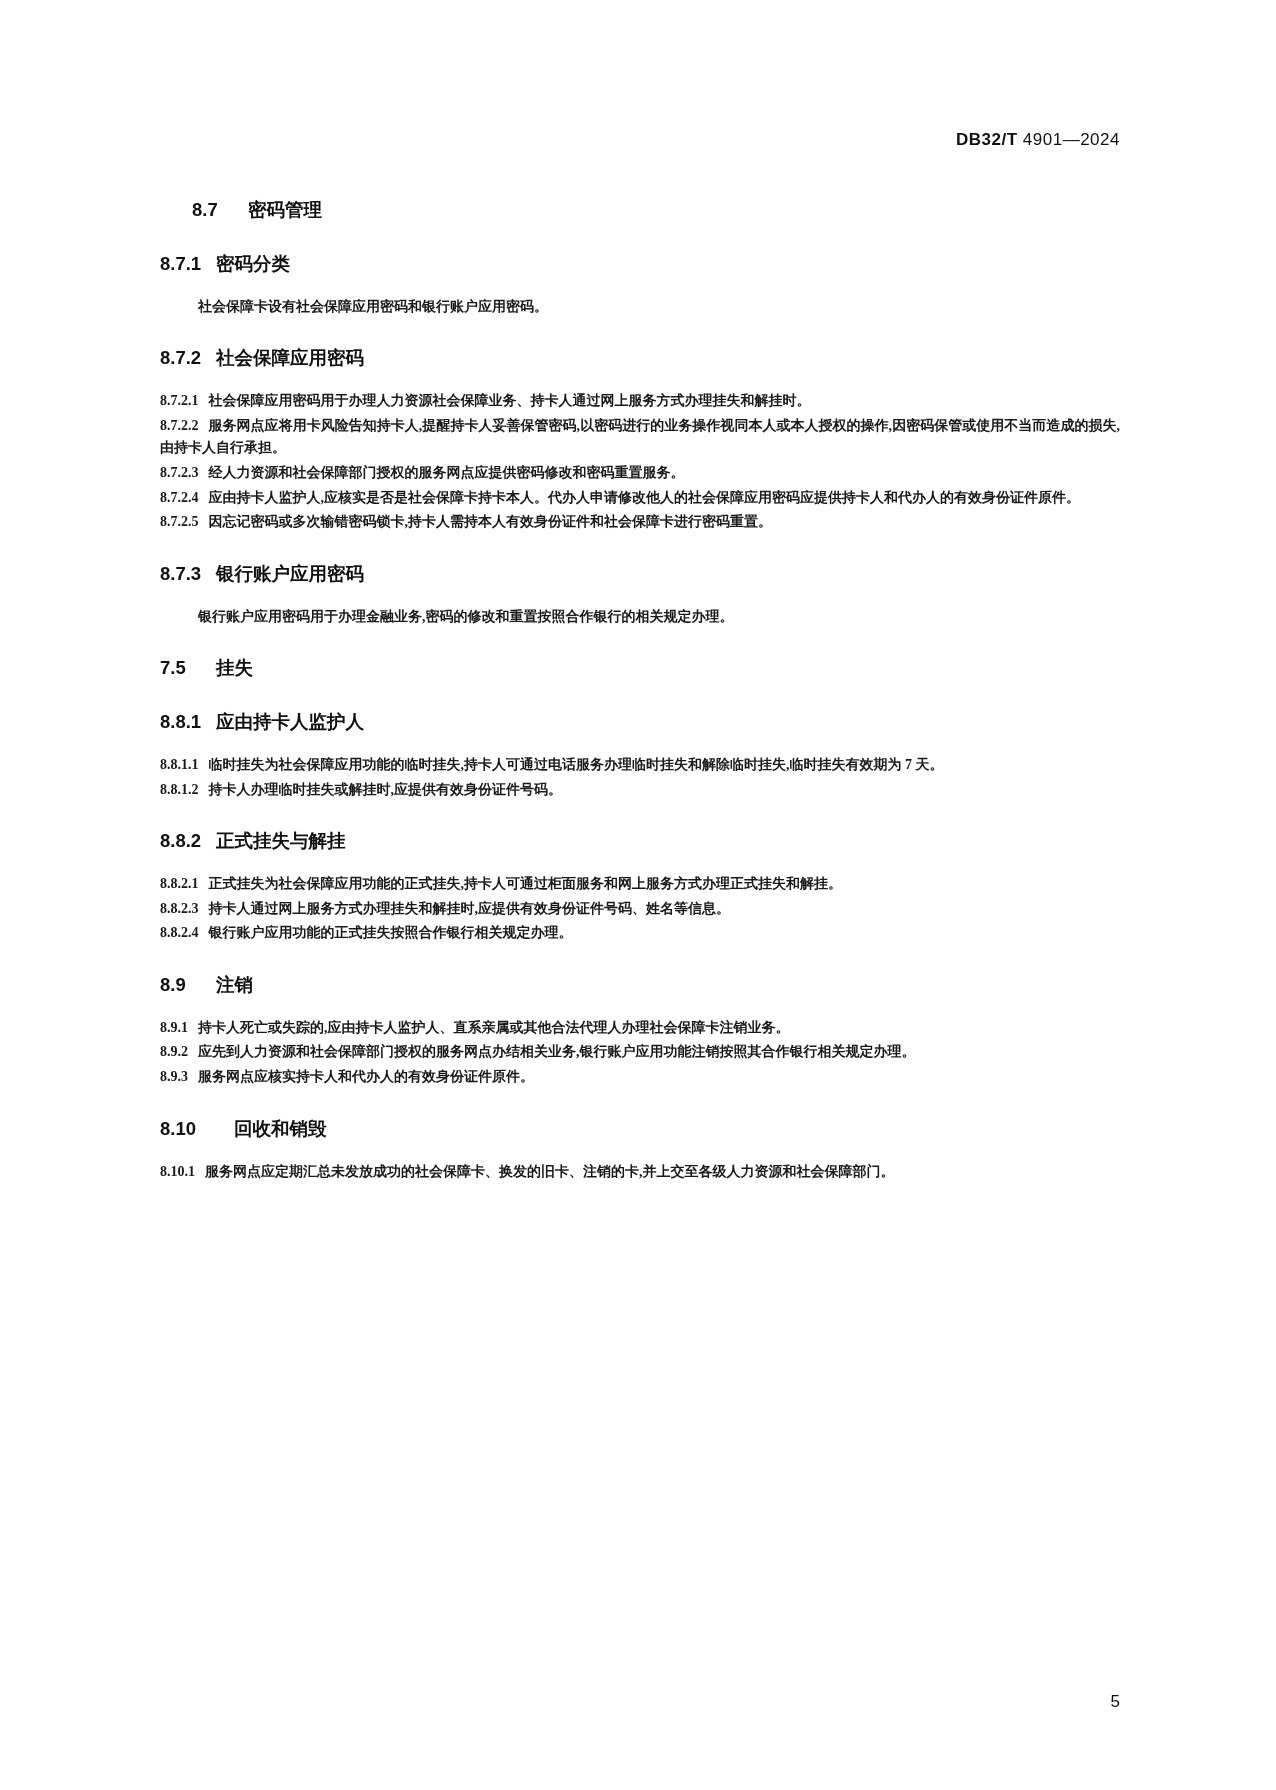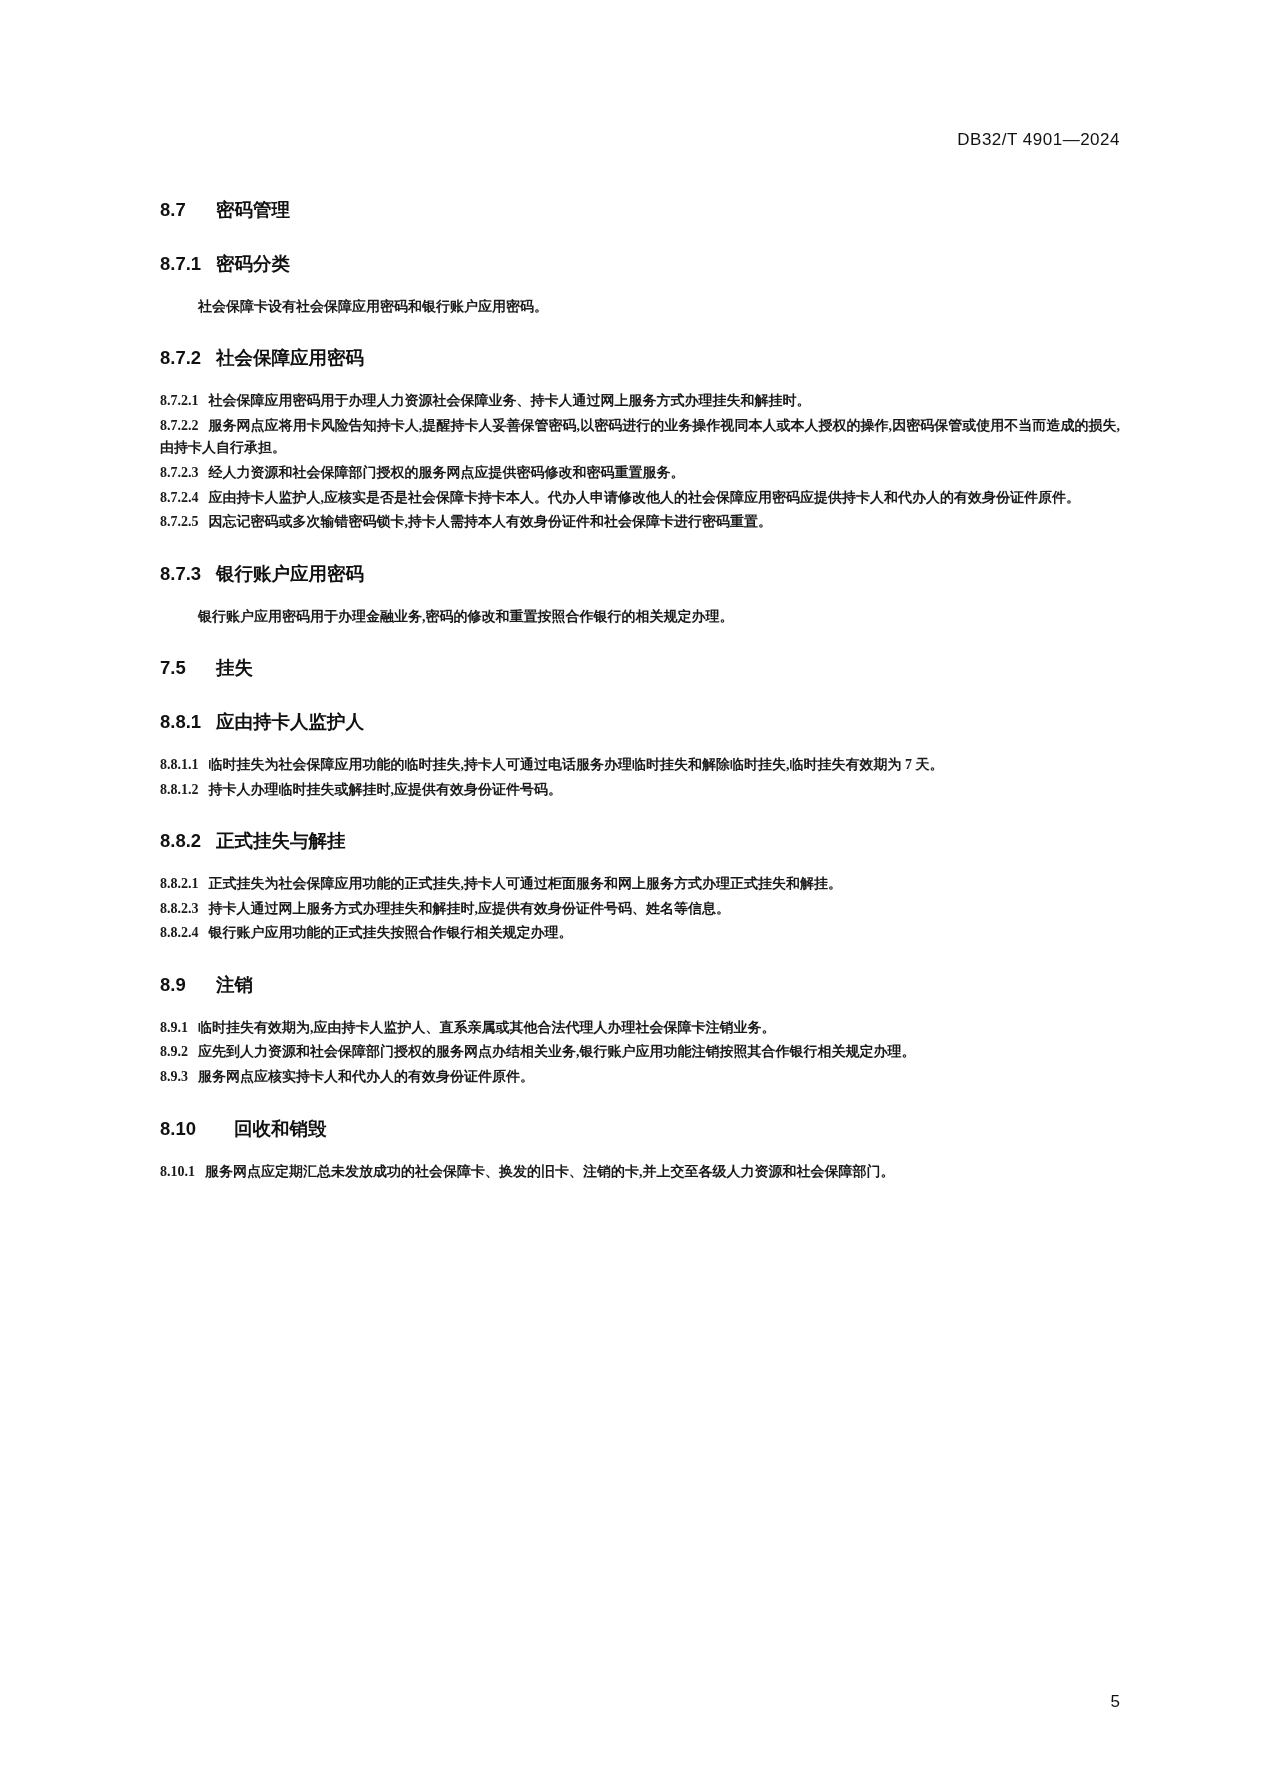--- a/index.html
+++ b/index.html
@@ -25,21 +25,21 @@
   }
   .header-line {
     text-align: right;
     font-family: "Liberation Sans", sans-serif;
     font-size: 17px;
     letter-spacing: 0.5px;
     margin-bottom: 46px;
     color: #111;
   }
   .header-line .bold {
-    font-weight: normal;
+    font-weight: bold;
   }
   h2.clause {
     font-family: "Liberation Sans", sans-serif;
     font-size: 18.5px;
     font-weight: bold;
     margin: 0 0 0 0;
     padding: 0;
     line-height: 1.5;
     color: #111;
   }
@@ -81,21 +81,21 @@
 <body>
 
 <div class="page">
 
   <div class="content">
 
     <div class="header-line">
       <span class="bold">DB32/T</span><span> 4901—2024</span>
     </div>
 
-    <div class="clause-wrap" style="margin-top:0;">
+    <div class="clause-wrap" style="margin-top:0;margin-left:32px;">
       <h2 class="clause"><span class="clause-num">8.7</span><span>密码管理</span></h2>
     </div>
 
     <div class="clause-wrap">
       <h2 class="clause"><span class="clause-num">8.7.1</span><span>密码分类</span></h2>
     </div>
 
     <p class="para indent">社会保障卡设有社会保障应用密码和银行账户应用密码。</p>
 
     <div class="clause-wrap">
@@ -130,21 +130,21 @@
     </div>
 
     <p class="para"><span class="pnum">8.8.2.1</span><span>正式挂失为社会保障应用功能的正式挂失,持卡人可通过柜面服务和网上服务方式办理正式挂失和解挂。</span></p>
     <p class="para"><span class="pnum">8.8.2.3</span><span>持卡人通过网上服务方式办理挂失和解挂时,应提供有效身份证件号码、姓名等信息。</span></p>
     <p class="para"><span class="pnum">8.8.2.4</span><span>银行账户应用功能的正式挂失按照合作银行相关规定办理。</span></p>
 
     <div class="clause-wrap">
       <h2 class="clause"><span class="clause-num">8.9</span><span>注销</span></h2>
     </div>
 
-    <p class="para"><span class="pnum">8.9.1</span><span>临时挂失有效期为,应由持卡人监护人、直系亲属或其他合法代理人办理社会保障卡注销业务。</span></p>
+    <p class="para"><span class="pnum">8.9.1</span><span>持卡人死亡或失踪的,应由持卡人监护人、直系亲属或其他合法代理人办理社会保障卡注销业务。</span></p>
     <p class="para"><span class="pnum">8.9.2</span><span>应先到人力资源和社会保障部门授权的服务网点办结相关业务,银行账户应用功能注销按照其合作银行相关规定办理。</span></p>
     <p class="para"><span class="pnum">8.9.3</span><span>服务网点应核实持卡人和代办人的有效身份证件原件。</span></p>
 
     <div class="clause-wrap">
       <h2 class="clause"><span class="clause-num wide">8.10</span><span>回收和销毁</span></h2>
     </div>
 
     <p class="para"><span class="pnum">8.10.1</span><span>服务网点应定期汇总未发放成功的社会保障卡、换发的旧卡、注销的卡,并上交至各级人力资源和社会保障部门。</span></p>
 
   </div>

